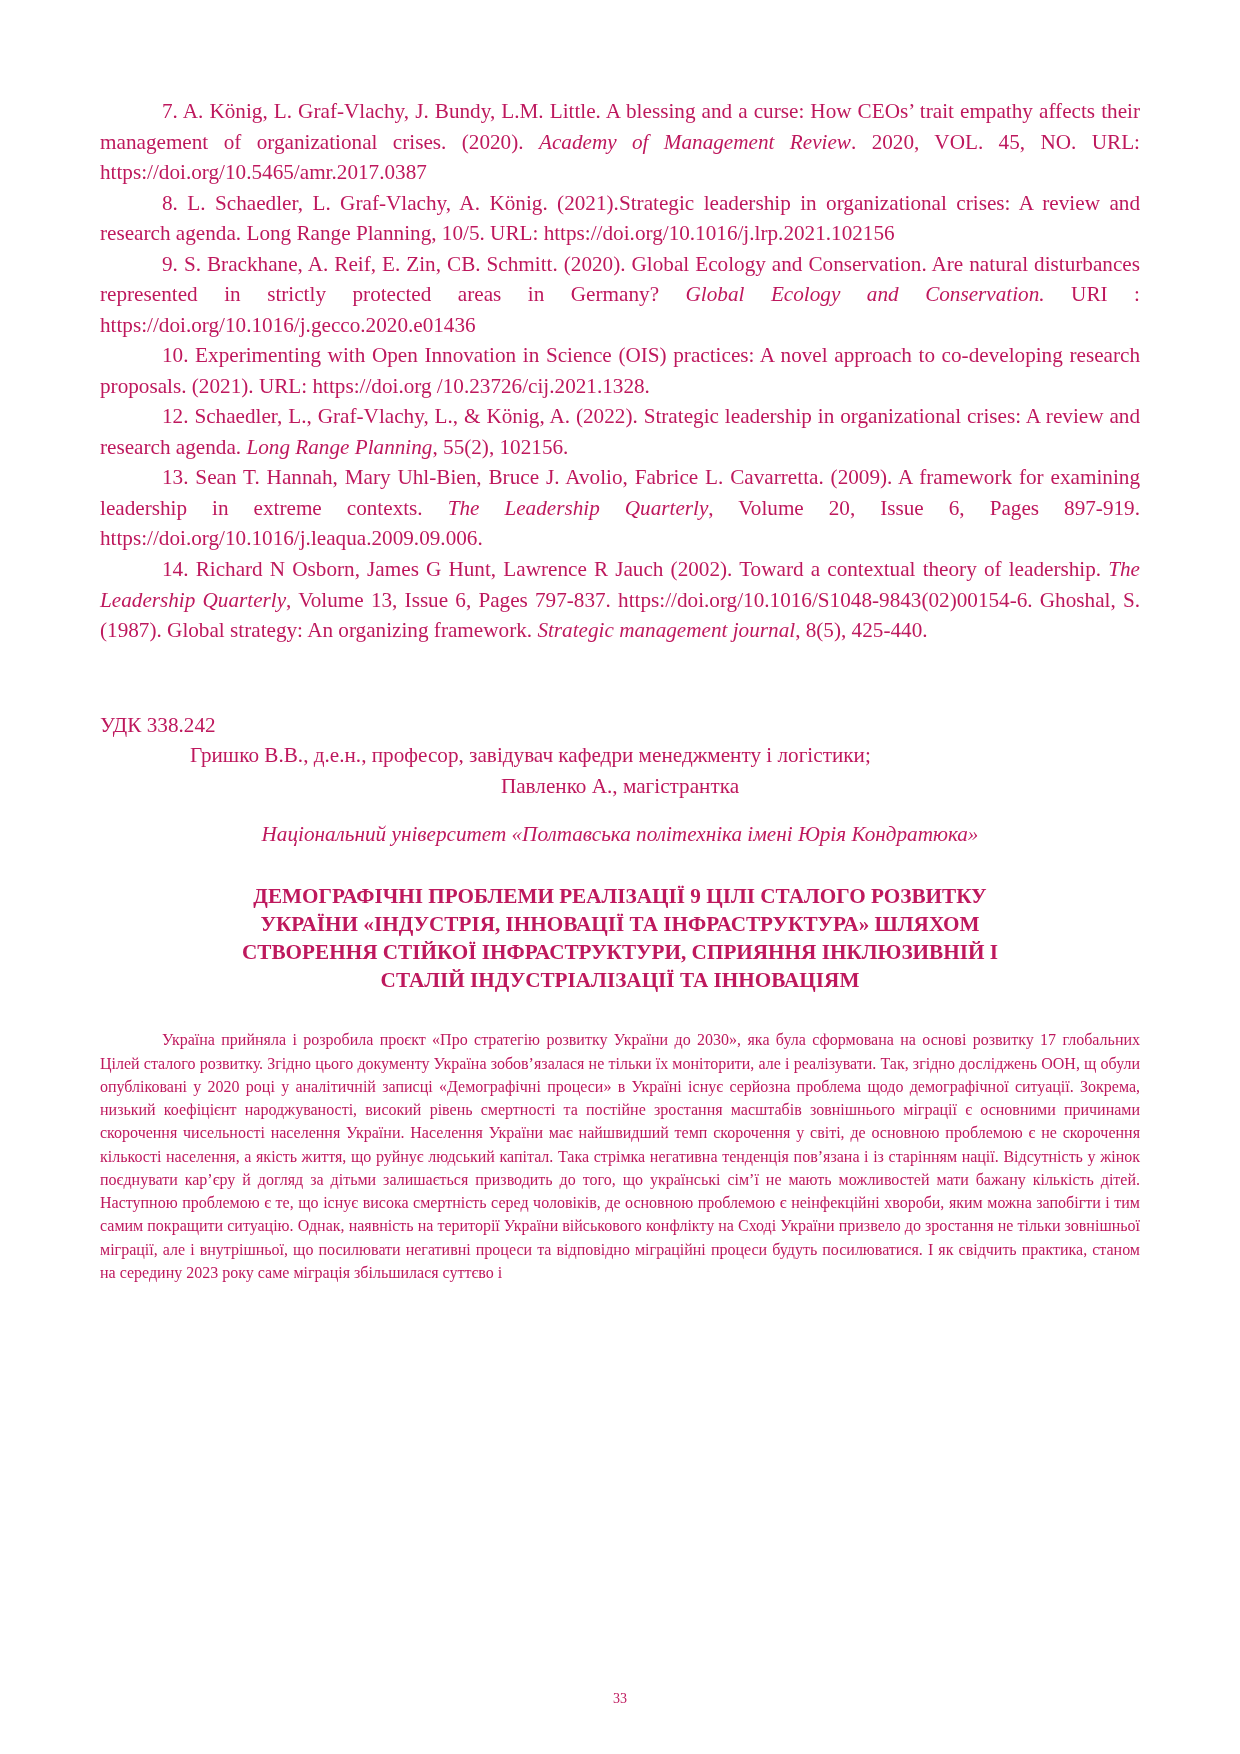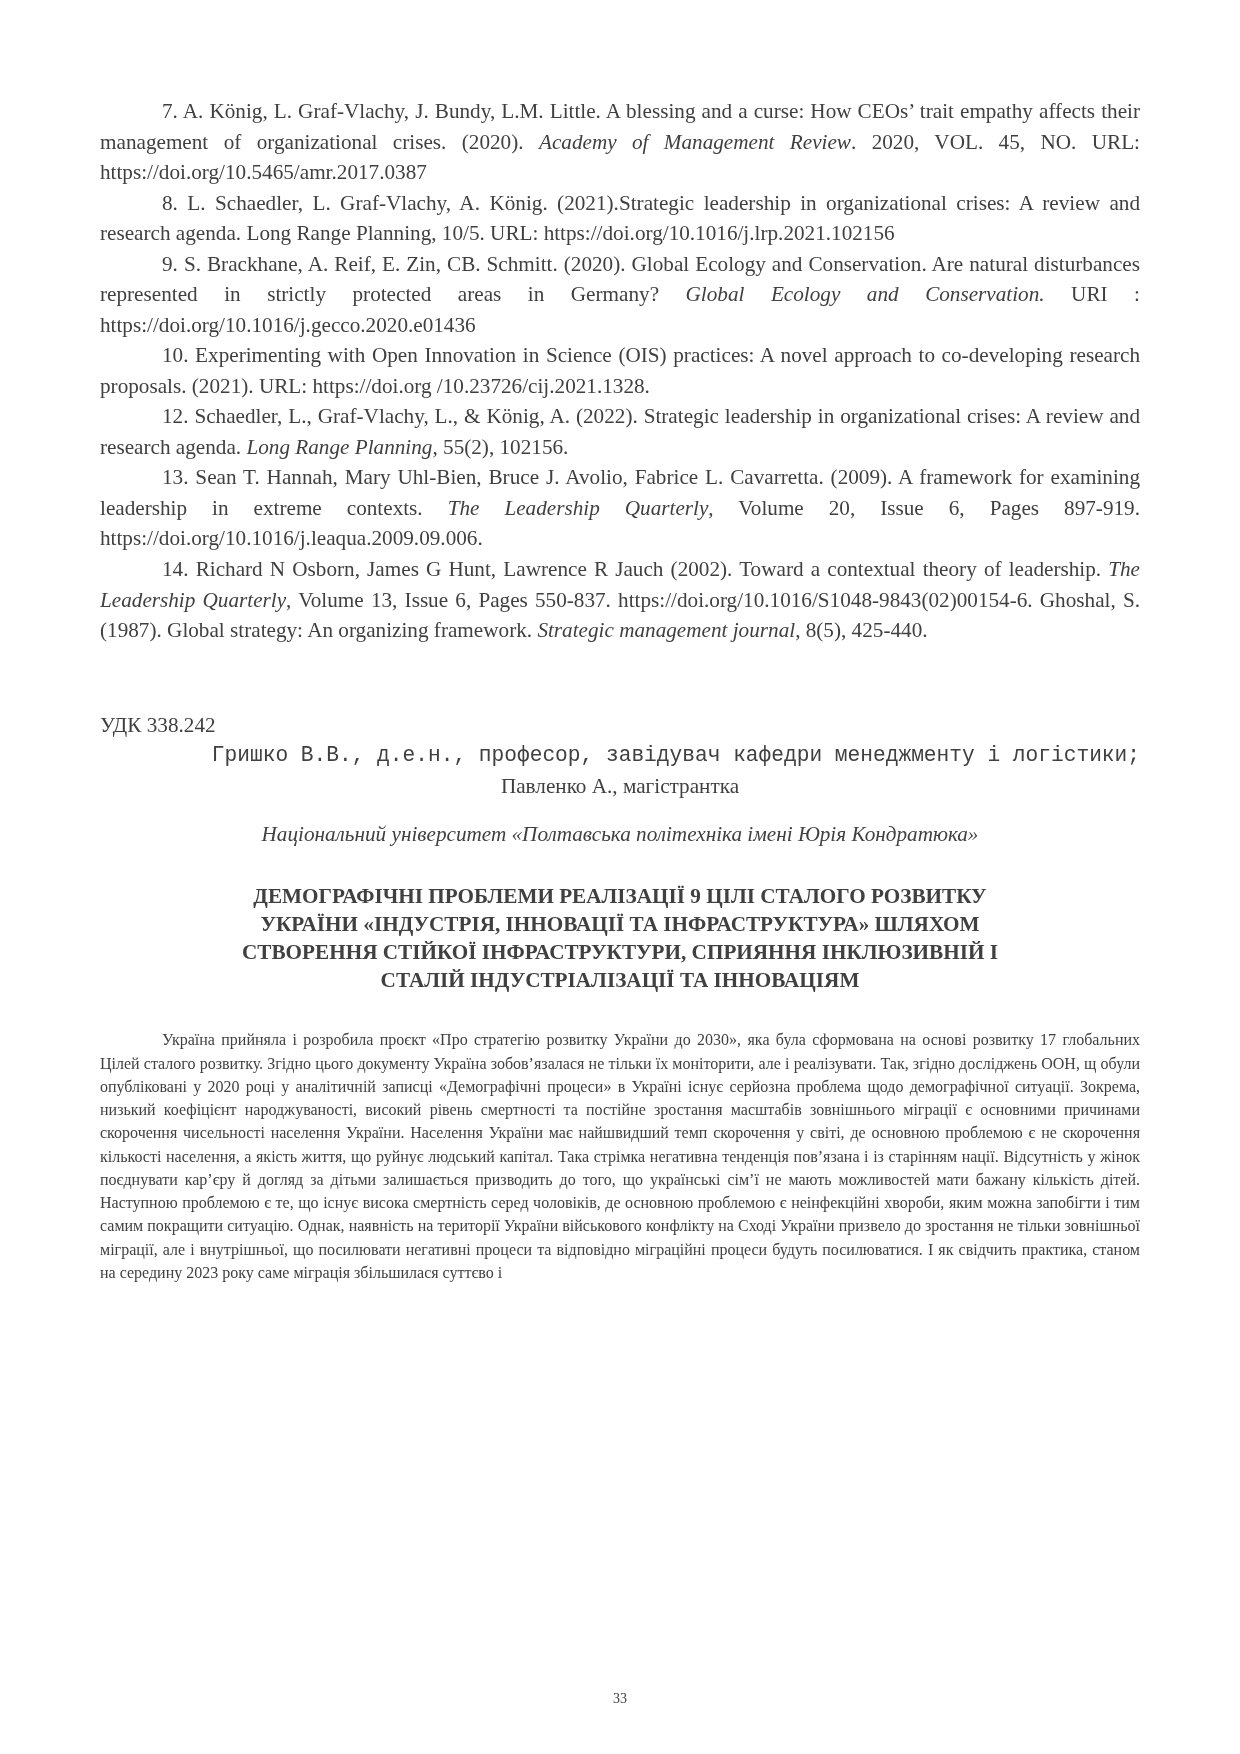--- a/index.html
+++ b/index.html
@@ -8,21 +8,21 @@
     background: #ffffff;
   }
   .page {
     width: 1240px;
     height: 1754px;
     background: #ffffff;
     position: relative;
     box-sizing: border-box;
     padding: 96px 100px 40px 100px;
     font-family: "Liberation Serif", "DejaVu Serif", serif;
-    color: #404040;
+    color: #be185d;
     overflow: hidden;
   }
   .refs {
     font-size: 21.2px;
     line-height: 1.44;
     text-align: justify;
   }
   .ref-item {
     text-indent: 62px;
     margin: 0;
@@ -37,23 +37,22 @@
     text-align: left;
     margin: 0;
   }
   .author-line {
     font-size: 21.2px;
     line-height: 1.45;
     text-align: center;
     margin: 0;
   }
   .author-line.first {
-    text-align: right;
+    text-align: left;
     padding-left: 90px;
-    font-family: Liberation Mono, monospace;
   }
   .affil-line {
     font-size: 21.2px;
     line-height: 1.45;
     text-align: center;
     font-style: italic;
     margin: 17px;
   }
   .title-block {
     margin-top: 34px;
@@ -104,21 +103,21 @@
     <p class="ref-item">
       <span>10. Experimenting with Open Innovation in Science (OIS) practices: A novel approach to co-developing research proposals. (2021). URL: https://doi.org /10.23726/cij.2021.1328.</span>
     </p>
     <p class="ref-item">
       <span>12. Schaedler, L., Graf-Vlachy, L., &amp; König, A. (2022). Strategic leadership in organizational crises: A review and research agenda. </span><em>Long Range Planning</em><span>, 55(2), 102156.</span>
     </p>
     <p class="ref-item">
       <span>13. Sean T. Hannah, Mary Uhl-Bien, Bruce J. Avolio, Fabrice L. Cavarretta. (2009). A framework for examining leadership in extreme contexts. </span><em>The Leadership Quarterly</em><span>, Volume 20, Issue 6, Pages 897-919. https://doi.org/10.1016/j.leaqua.2009.09.006.</span>
     </p>
     <p class="ref-item">
-      <span>14. Richard N Osborn, James G Hunt, Lawrence R Jauch (2002). Toward a contextual theory of leadership. </span><em>The Leadership Quarterly</em><span>, Volume 13, Issue 6, Pages 550-837. https://doi.org/10.1016/S1048-9843(02)00154-6. Ghoshal, S. (1987). Global strategy: An organizing framework. </span><em>Strategic management journal</em><span>, 8(5), 425-440.</span>
+      <span>14. Richard N Osborn, James G Hunt, Lawrence R Jauch (2002). Toward a contextual theory of leadership. </span><em>The Leadership Quarterly</em><span>, Volume 13, Issue 6, Pages 797-837. https://doi.org/10.1016/S1048-9843(02)00154-6. Ghoshal, S. (1987). Global strategy: An organizing framework. </span><em>Strategic management journal</em><span>, 8(5), 425-440.</span>
     </p>
   </div>
 
   <div class="gap-block"></div>
 
   <p class="udk">УДК 338.242</p>
 
   <p class="author-line first">Гришко В.В., д.е.н., професор, завідувач кафедри менеджменту і логістики;</p>
   <p class="author-line">Павленко А., магістрантка</p>
   <p class="affil-line">Національний університет «Полтавська політехніка імені Юрія Кондратюка»</p>

